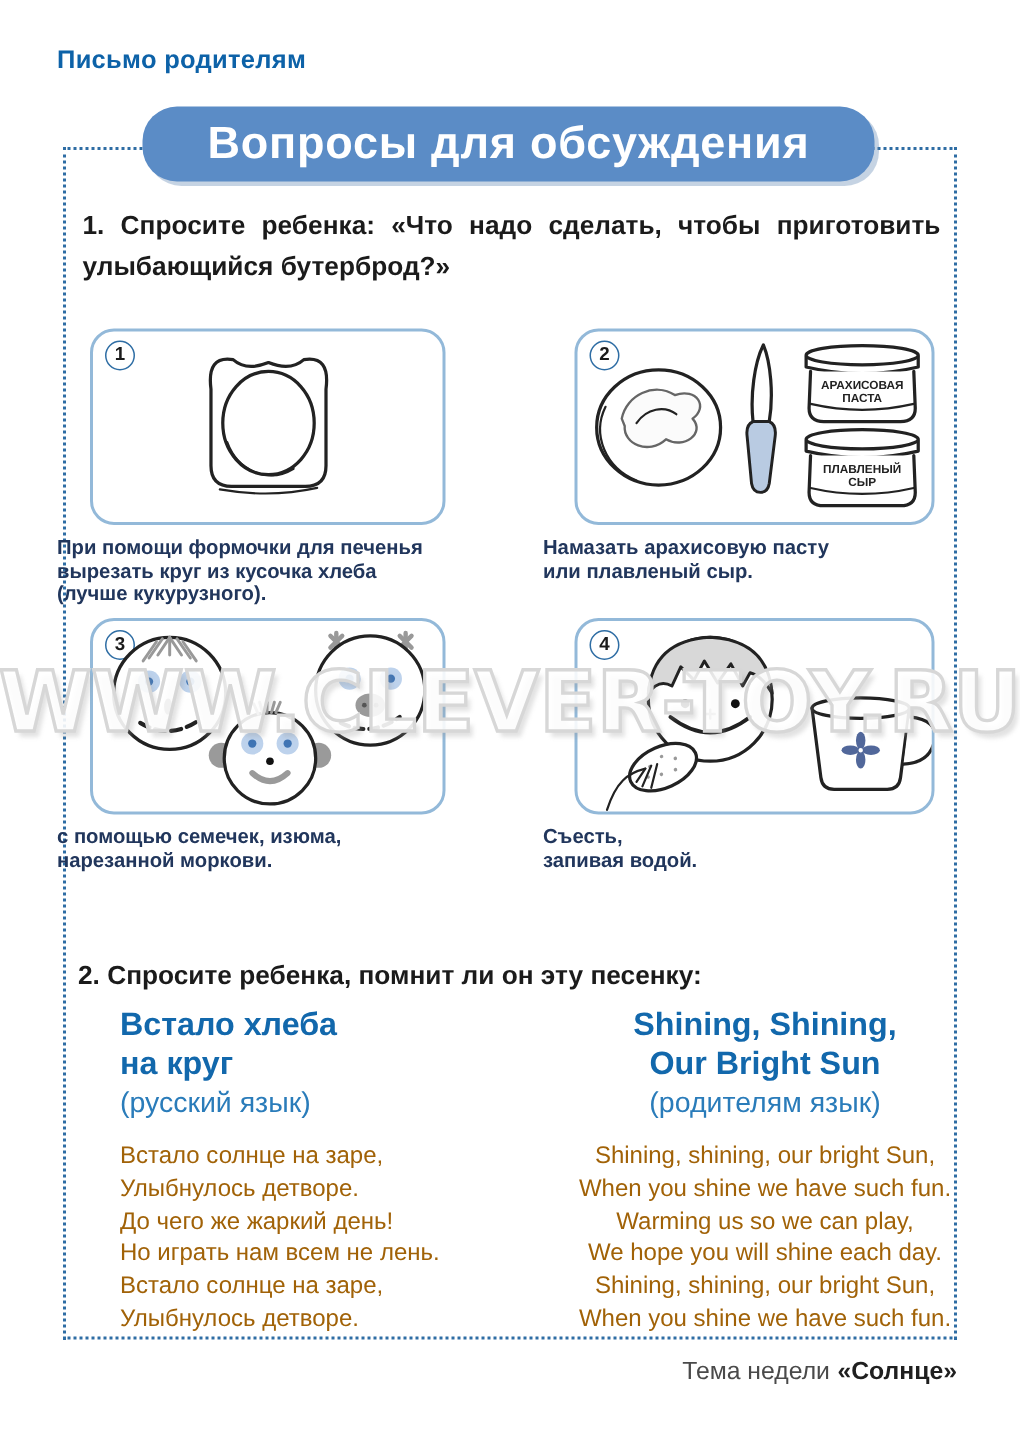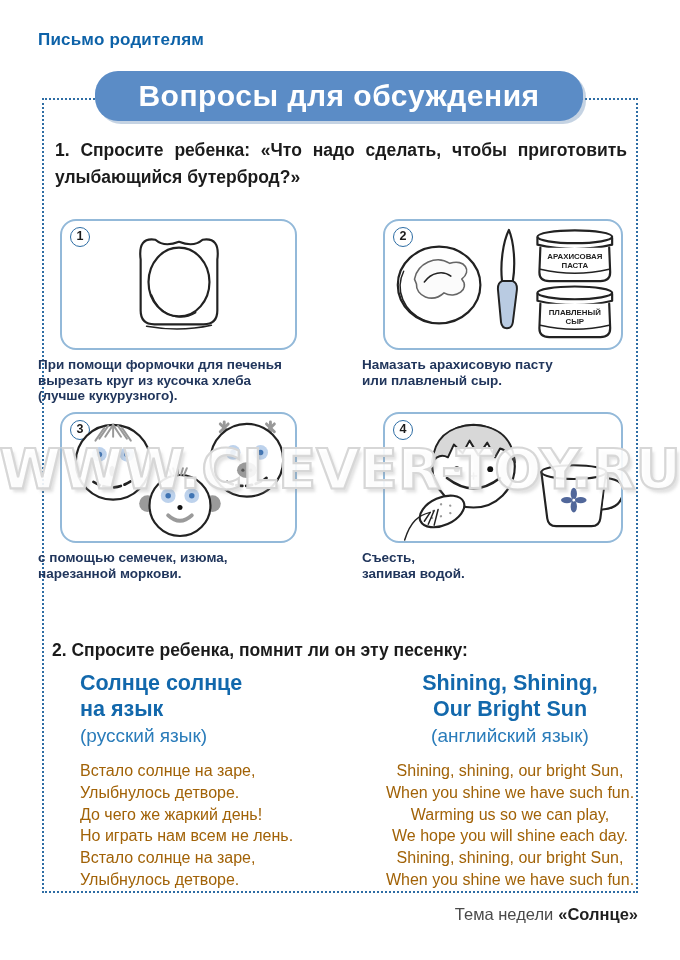--- a/index.html
+++ b/index.html
@@ -254,40 +254,40 @@
     <div>Съесть,</div>
     <div>запивая водой.</div>
   </div>
 
   <div class="watermark">WWW.CLEVER-TOY.RU</div>
 
   <div class="question q2">2. Спросите ребенка, помнит ли он эту песенку:</div>
 
   <div class="song song-ru">
     <div class="song-title">
-      <div>Солнце солнце</div>
-      <div>на язык</div>
+      <div>Встало хлеба</div>
+      <div>на круг</div>
     </div>
     <div class="song-subtitle">(русский язык)</div>
     <div class="lyrics">
       <div>Встало солнце на заре,</div>
       <div>Улыбнулось детворе.</div>
       <div>До чего же жаркий день!</div>
       <div>Но играть нам всем не лень.</div>
       <div>Встало солнце на заре,</div>
       <div>Улыбнулось детворе.</div>
     </div>
   </div>
 
   <div class="song song-en">
     <div class="song-title">
       <div>Shining, Shining,</div>
       <div>Our Bright Sun</div>
     </div>
-    <div class="song-subtitle">(английский язык)</div>
+    <div class="song-subtitle">(родителям язык)</div>
     <div class="lyrics">
       <div>Shining, shining, our bright Sun,</div>
       <div>When you shine we have such fun.</div>
       <div>Warming us so we can play,</div>
       <div>We hope you will shine each day.</div>
       <div>Shining, shining, our bright Sun,</div>
       <div>When you shine we have such fun.</div>
     </div>
   </div>
 

